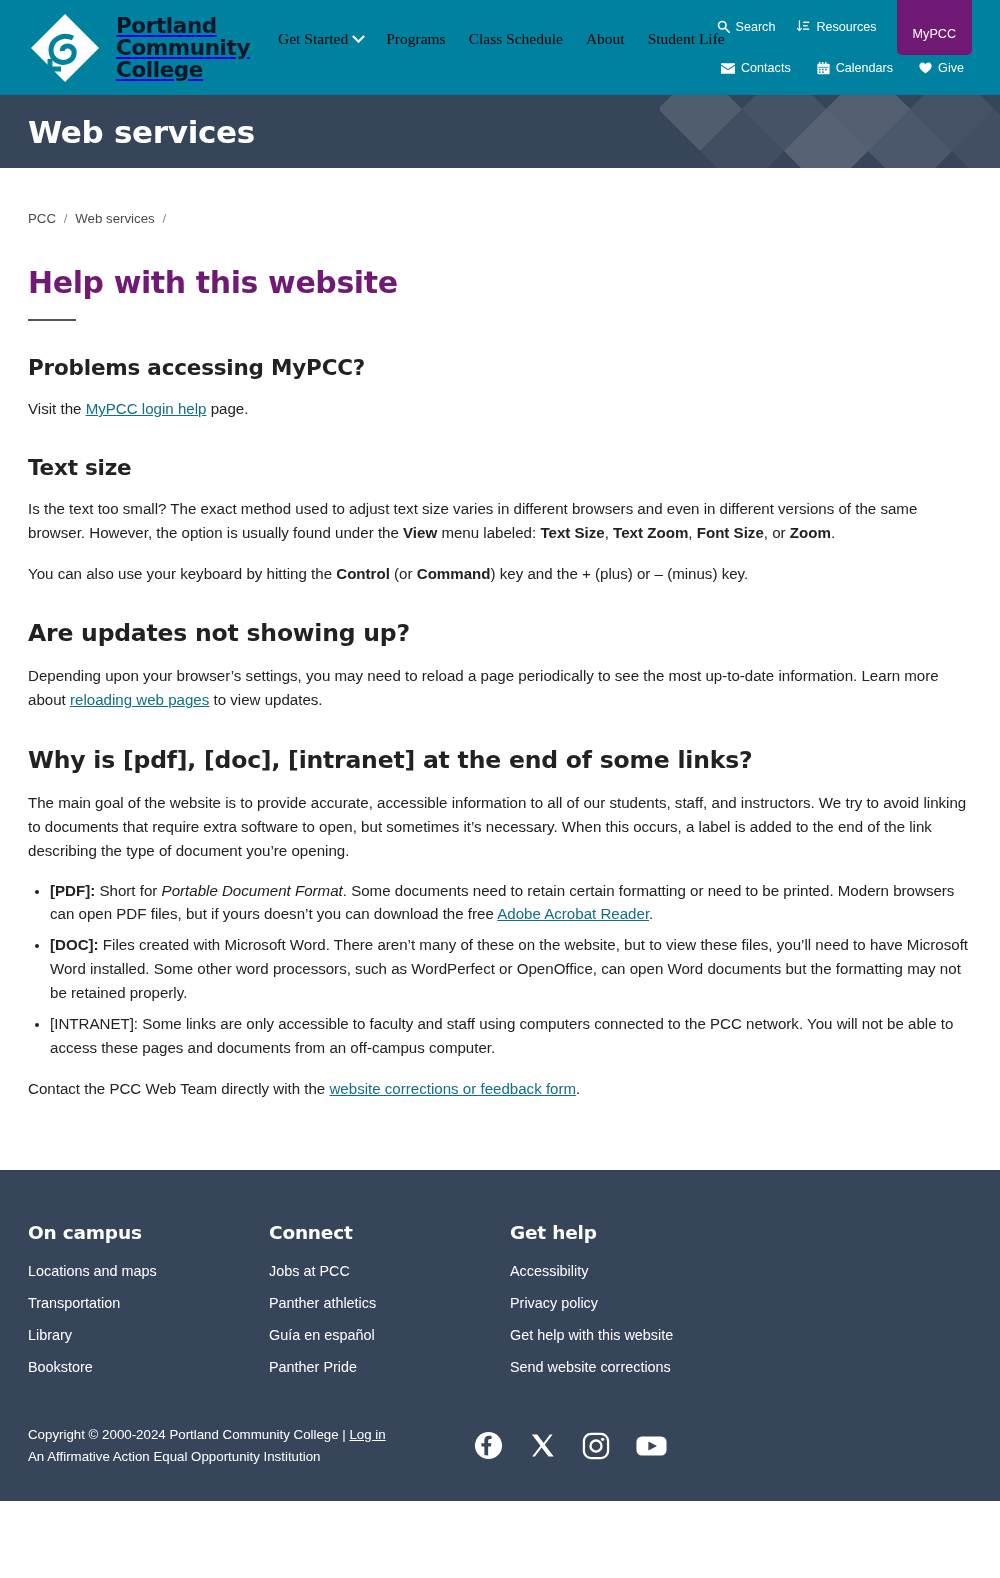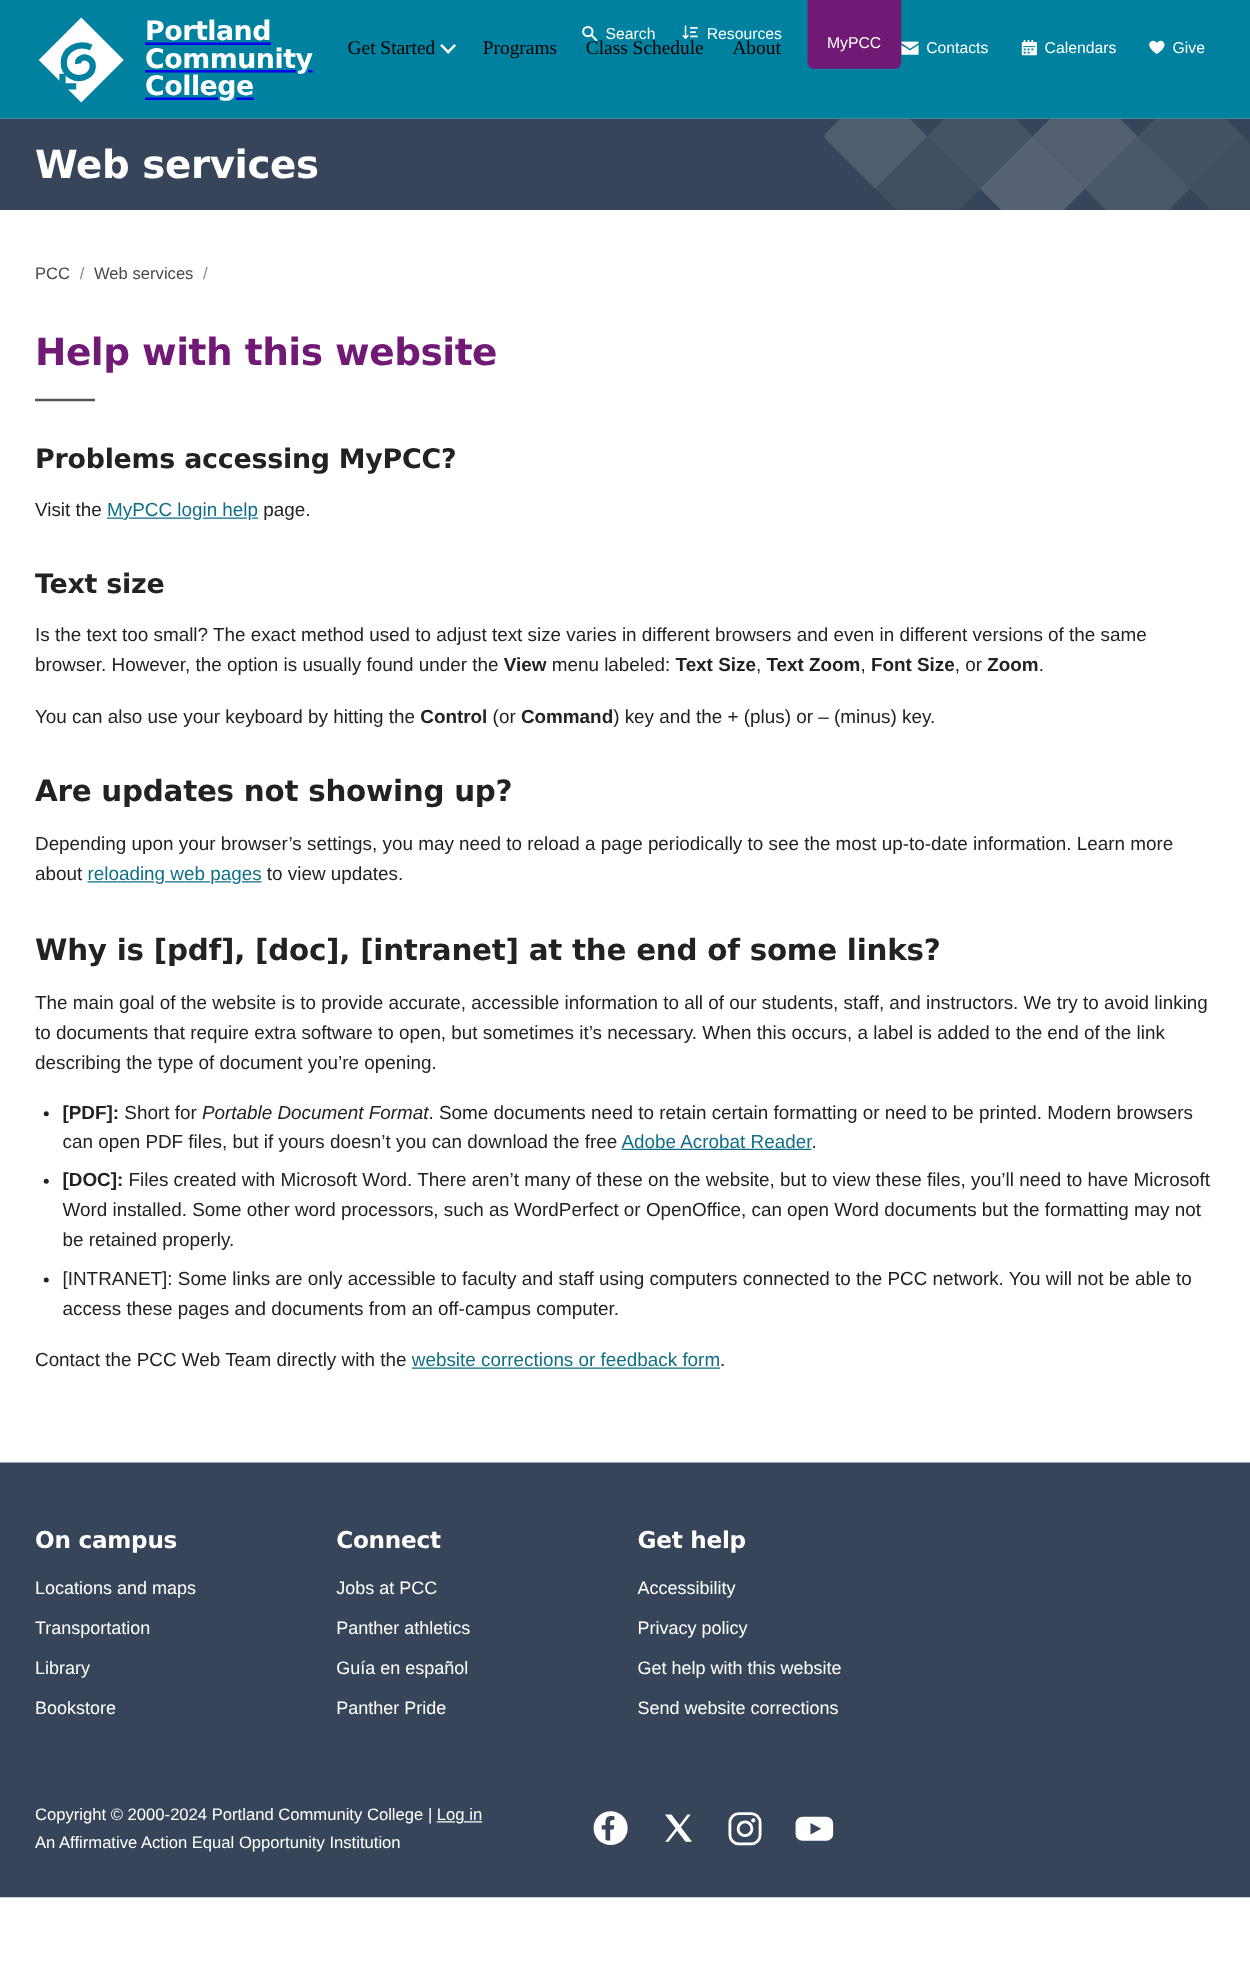--- a/index.html
+++ b/index.html
@@ -21,21 +21,21 @@
     align-items: flex-start;
   }
   .logo-block {
     display: flex;
     align-items: center;
     gap: 14px;
     margin-top: 11px;
   }
   .logo-mark { width: 74px; height: 74px; flex: none; }
   .logo-words {
-    color: #ffffff;
+    color: #0f172a;
     font-family: "DejaVu Sans", sans-serif;
     font-weight: bold;
     font-size: 21.5px;
     line-height: 1.02;
     letter-spacing: -0.4px;
   }
   .primary-nav {
     display: flex;
     align-items: center;
     gap: 23px;
@@ -58,21 +58,21 @@
     border-right: 2px solid #fff;
     border-bottom: 2px solid #fff;
     transform: rotate(45deg) translate(-2px,-2px);
   }
 
   .util-nav {
     position: absolute;
     top: 0;
     right: 28px;
     display: flex;
-    flex-direction: row;
+    flex-direction: column;
     align-items: flex-end;
   }
   .util-row {
     display: flex;
     align-items: center;
     gap: 0px;
   }
   .util-row.row1 { height: 53px; }
   .util-row.row2 { height: 30px; gap: 26px; padding-right: 8px; }
   .util-link {
@@ -207,21 +207,21 @@
     display: block;
     color: #ffffff;
     text-decoration: none;
     font-size: 14.4px;
     margin-bottom: 16px;
   }
   .footer-bottom {
     display: flex;
     align-items: center;
     justify-content: space-between;
-    margin-top: 50px;
+    margin-top: 33px;
   }
   .copyright {
     font-size: 13.3px;
     line-height: 1.62;
     color: #ffffff;
   }
   .copyright a { color: #ffffff; text-decoration: underline; }
   .social-row {
     display: flex;
     align-items: center;

